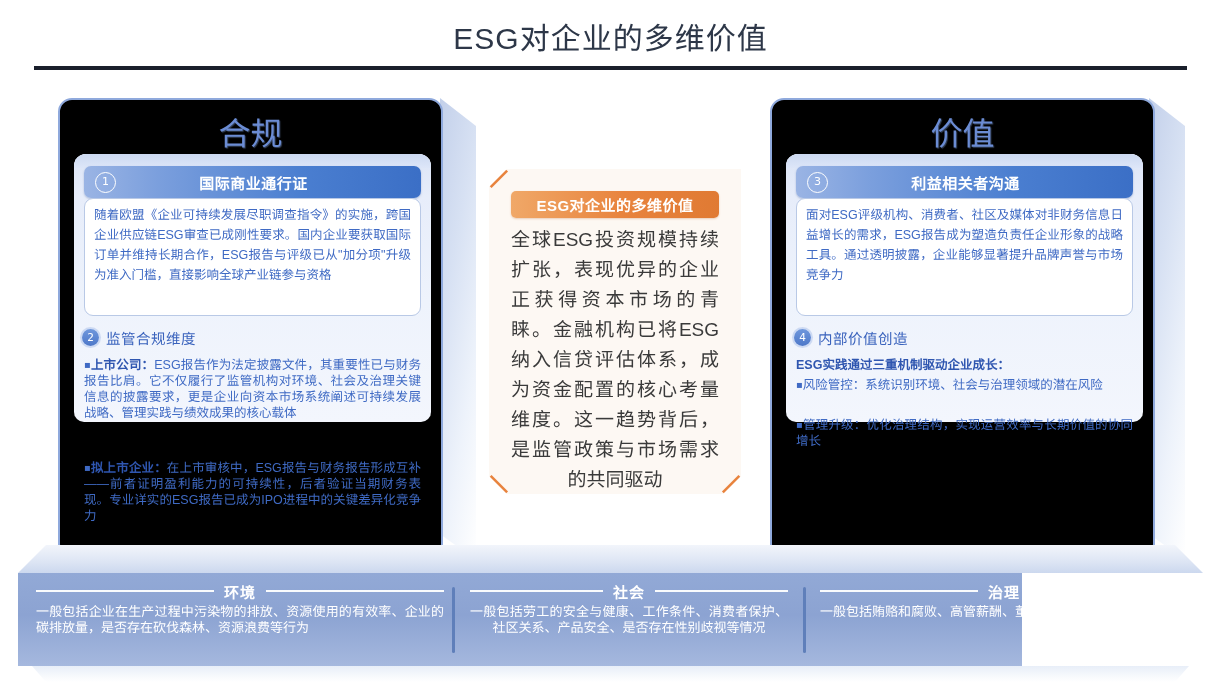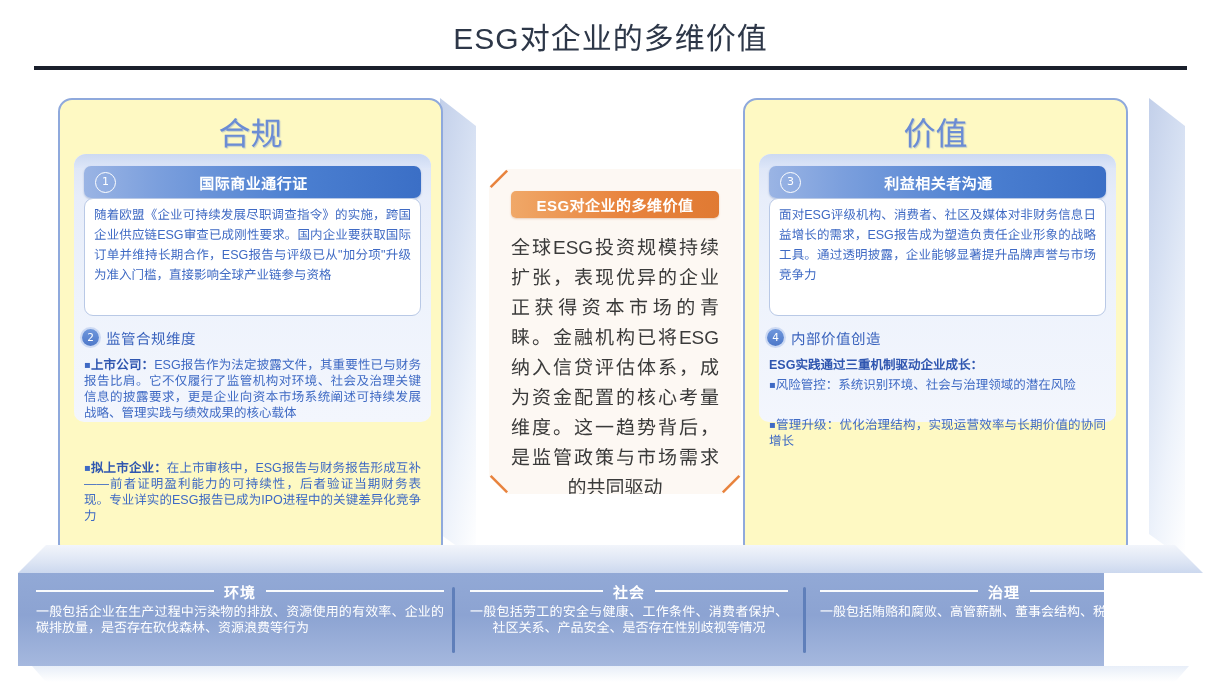--- a/index.html
+++ b/index.html
@@ -27,21 +27,21 @@
   
   .wedge{
     position:absolute;
     background:linear-gradient(100deg,#c3d0ea 0%,#d7e1f3 35%,#eef3fb 70%,#ffffff 100%);
     pointer-events:none;
   }
 
   
   .side-card{
     position:absolute;
-    background:#fef9c3;
+    background:#000000;
     border:2px solid #8fa9dc;
     border-radius:14px;
     box-sizing:border-box;
   }
   .side-title{
     position:absolute;left:0;width:100%;
     text-align:center;
     font-size:32px;
     color:#6b8cd4;
     font-weight:400;
@@ -136,21 +136,20 @@
     color:#ffffff;font-size:15px;font-weight:bold;
     display:flex;align-items:center;justify-content:center;
     letter-spacing:.5px;
     box-shadow:0 1px 2px rgba(190,110,50,.3);
   }
   .ctr-body{
     position:absolute;
     color:#3a3a3a;
     font-size:19px;line-height:30px;text-align:justify;
     text-align-last:center;
-    margin-top:8px;
   }
 
   
   .bb-top{
     position:absolute;
     background:linear-gradient(180deg,#f2f5fb 0%,#dde5f4 60%,#ccd8ee 100%);
   }
   .bb-body{
     position:absolute;
     background:linear-gradient(180deg,#92a9d6 0%,#8ca3d2 45%,#a5b8de 100%);
@@ -257,21 +256,21 @@
       <path d="M250.5 307 L234 323.5" stroke="#e8833d" stroke-width="3" fill="none"></path>
     </svg>
 
     <div class="ctr-hdr" style="left:22px;top:22px;width:208px;">ESG对企业的多维价值</div>
     <div class="ctr-body" style="left:22px;top:56px;width:208px;">全球ESG投资规模持续扩张，表现优异的企业正获得资本市场的青睐。金融机构已将ESG纳入信贷评估体系，成为资金配置的核心考量维度。这一趋势背后，是监管政策与市场需求的共同驱动</div>
   </div>
 
   <div class="wedge" style="left:1149px;top:98px;width:36px;height:462px;
               clip-path:polygon(0 0,100% 28px,100% 100%,0 calc(100% - 26px));"></div>
 
-  <div class="side-card" style="left:743px;top:98px;width:385px;height:460px;">
+  <div class="side-card" style="left:770px;top:98px;width:385px;height:460px;">
     <div class="side-title" style="top:8px;">价值</div>
 
     <div class="shelf" style="left:14px;top:54px;width:357px;height:268px;">
       <div class="shelf-top"></div>
     </div>
 
     <div class="hdr" style="left:24px;top:66px;width:337px;">
       <span class="hdr-badge">3</span>
       <span class="hdr-title">利益相关者沟通</span>
     </div>
@@ -291,21 +290,21 @@
       <b>ESG实践通过三重机制驱动企业成长：</b>
     </div>
     <div class="para" style="left:24px;top:317px;width:337px;">
       <span class="bsq">▪</span><span>管理升级：优化治理结构，实现运营效率与长期价值的协同增长</span>
     </div>
   </div>
 
   <div class="bb-top" style="left:18px;top:545px;width:1185px;height:28px;
               clip-path:polygon(28px 0,1157px 0,1185px 28px,0 28px);"></div>
 
-  <div class="bb-body" style="left:18px;top:573px;width:1086px;height:93px;">
+  <div class="bb-body" style="left:18px;top:573px;width:1004px;height:93px;">
 
     <div class="bb-sep" style="left:434px;top:14px;height:66px;"></div>
     <div class="bb-sep" style="left:785px;top:14px;height:66px;"></div>
 
     <div class="bb-col" style="left:18px;width:408px;">
       <div class="bb-head" style="top:8px;height:20px;">
         <span class="bb-rule"></span>
         <span class="bb-name">环境</span>
         <span class="bb-rule"></span>
       </div>

